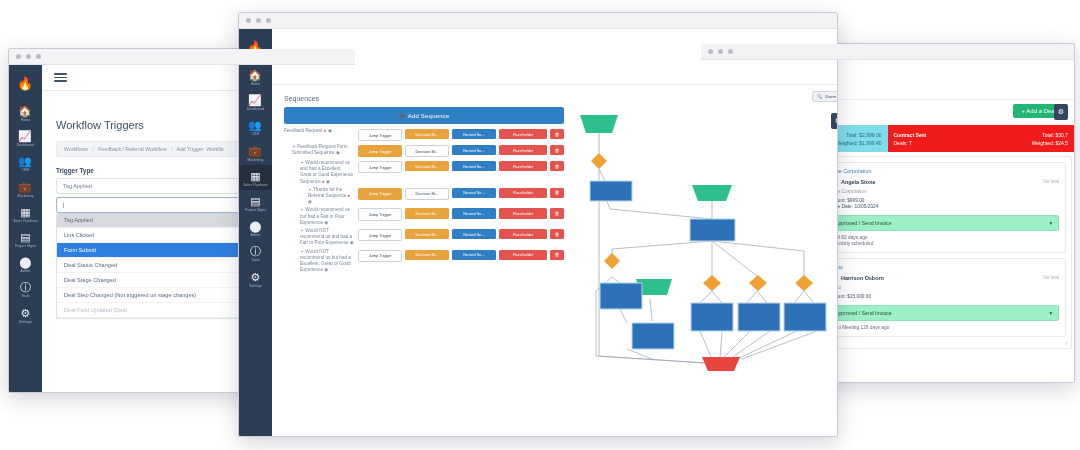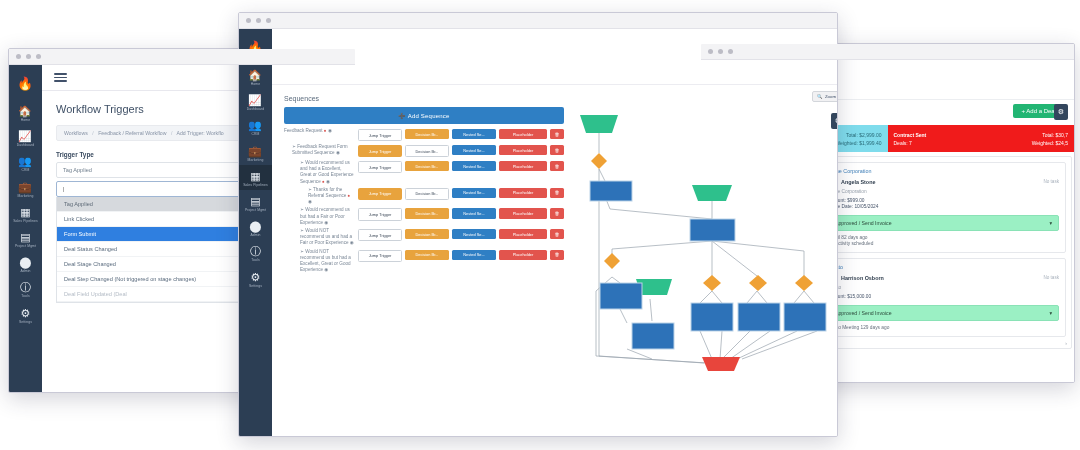--- a/index.html
+++ b/index.html
@@ -189,21 +189,21 @@
         </div>
         <div class="nav-item">
           <span class="nav-ico">ⓘ</span>
           <span class="nav-lbl">Tools</span>
         </div>
         <div class="nav-item">
           <span class="nav-ico">⚙</span>
           <span class="nav-lbl">Settings</span>
         </div>
       </div>
-      <div style="flex:1; display:flex; flex-direction:column;">
+      <div style="flex:1; display:flex; flex-direction:column;gap:16px;">
         <div class="w1-topbar">
           <div class="hamburger">
               <i></i>
               <i></i>
               <i></i>
             </div>
         </div>
         <div class="w1-main">
           <div class="card1">
             <div class="page-title">Workflow Triggers</div>

